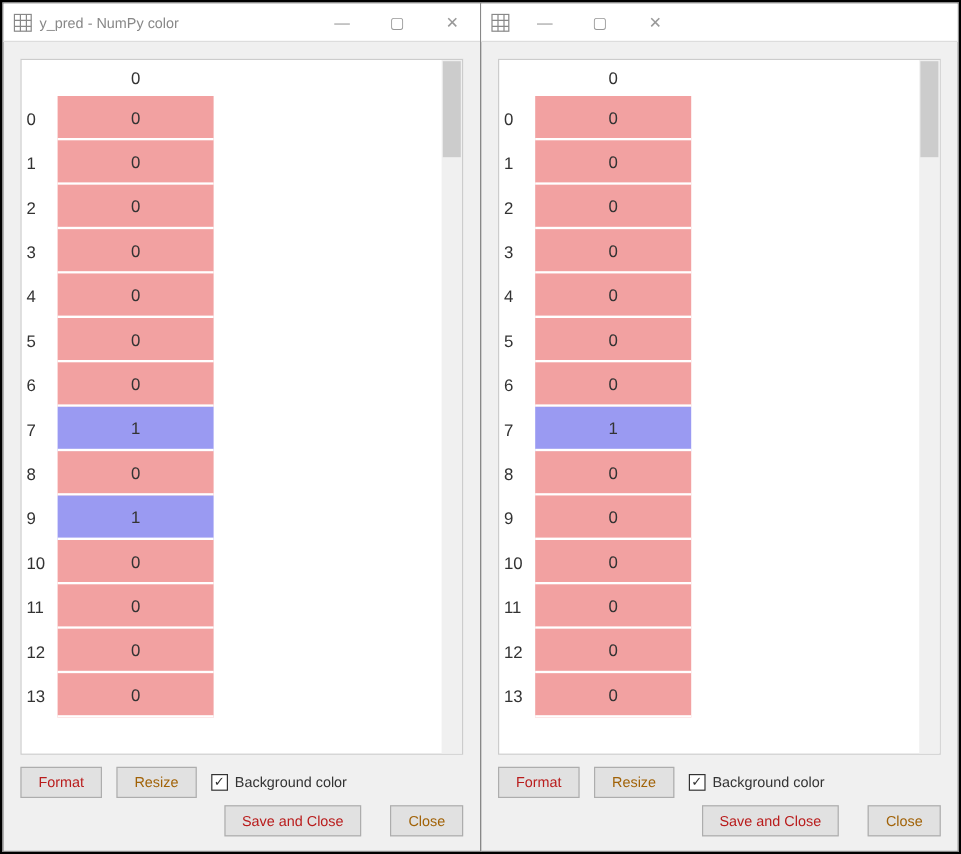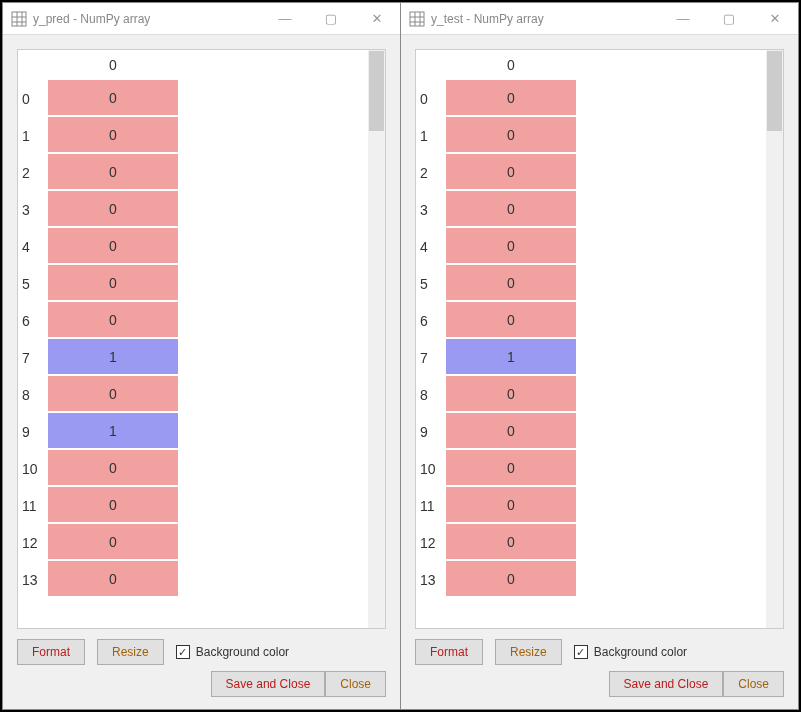--- a/index.html
+++ b/index.html
@@ -129,21 +129,21 @@
 .cell.v1 { background: #9a9af2; }
 .controls-row1 {
   display: flex;
   align-items: center;
   gap: 12px;
   padding: 10px 0 6px 0;
 }
 .controls-row2 {
   display: flex;
   justify-content: flex-end;
-  gap: 0;
+  gap: 24px;
   padding: 0 0 12px 0;
 }
 .btn {
   background: #e1e1e1;
   border: 1px solid #adadad;
   height: 26px;
   padding: 0 14px;
   font-size: 12px;
   color: #a16207;
   display: inline-flex;
@@ -179,21 +179,21 @@
       <svg viewBox="0 0 16 16" width="16" height="16">
           <g stroke="#888" stroke-width="1" fill="none">
             <rect x="1" y="1" width="14" height="14"></rect>
             <line x1="1" y1="6" x2="15" y2="6"></line>
             <line x1="1" y1="11" x2="15" y2="11"></line>
             <line x1="6" y1="1" x2="6" y2="15"></line>
             <line x1="11" y1="1" x2="11" y2="15"></line>
           </g>
         </svg>
     </span>
-    <span class="titlebar-title">y_pred - NumPy array</span>
+    <span class="titlebar-title">y_pred - NumPy color</span>
     <span class="titlebar-btn">—</span>
     <span class="titlebar-btn">▢</span>
     <span class="titlebar-btn">✕</span>
   </div>
   <div class="body">
     <div class="table-wrap">
       <div class="table-inner">
         <div class="col-header-row">
           <div class="corner"></div>
           <div class="col-header">0</div>
@@ -282,21 +282,20 @@
       <svg viewBox="0 0 16 16" width="16" height="16">
           <g stroke="#888" stroke-width="1" fill="none">
             <rect x="1" y="1" width="14" height="14"></rect>
             <line x1="1" y1="6" x2="15" y2="6"></line>
             <line x1="1" y1="11" x2="15" y2="11"></line>
             <line x1="6" y1="1" x2="6" y2="15"></line>
             <line x1="11" y1="1" x2="11" y2="15"></line>
           </g>
         </svg>
     </span>
-    <span class="titlebar-title">y_test - NumPy array</span>
     <span class="titlebar-btn">—</span>
     <span class="titlebar-btn">▢</span>
     <span class="titlebar-btn">✕</span>
   </div>
   <div class="body">
     <div class="table-wrap">
       <div class="table-inner">
         <div class="col-header-row">
           <div class="corner"></div>
           <div class="col-header">0</div>

